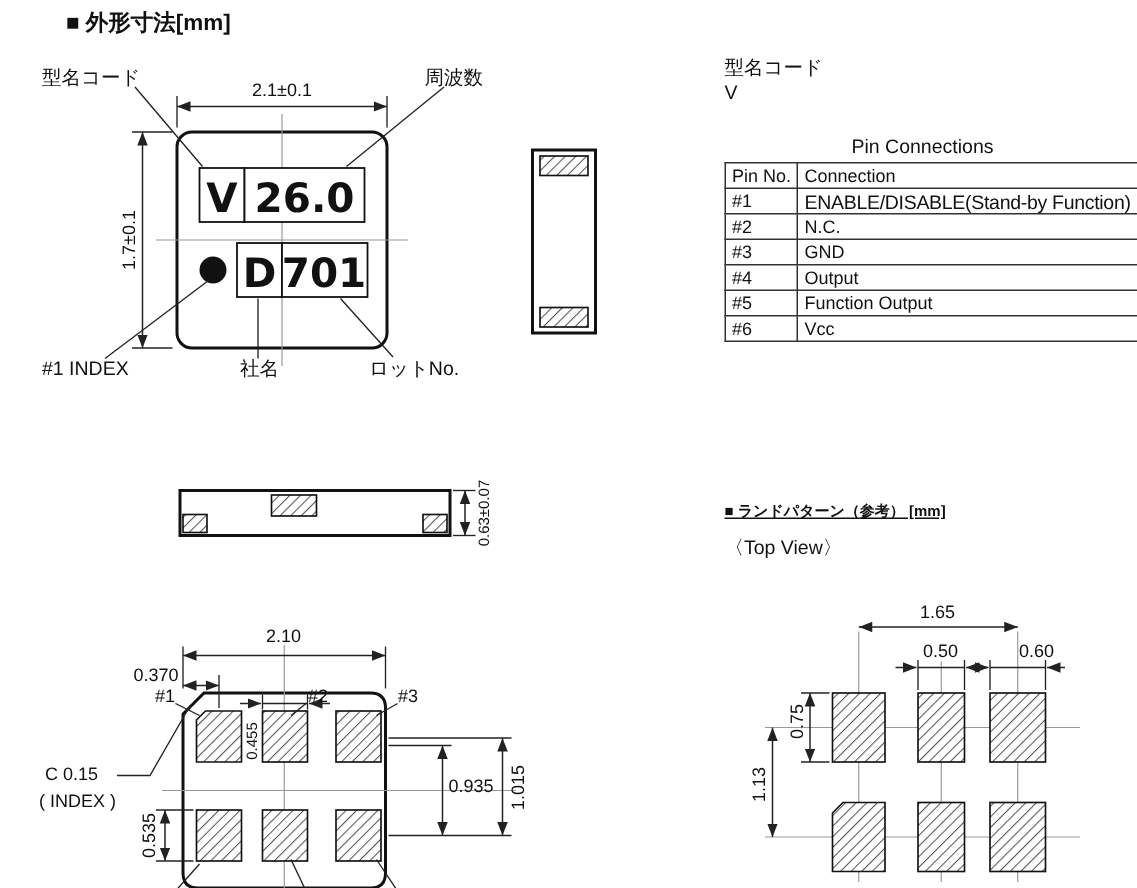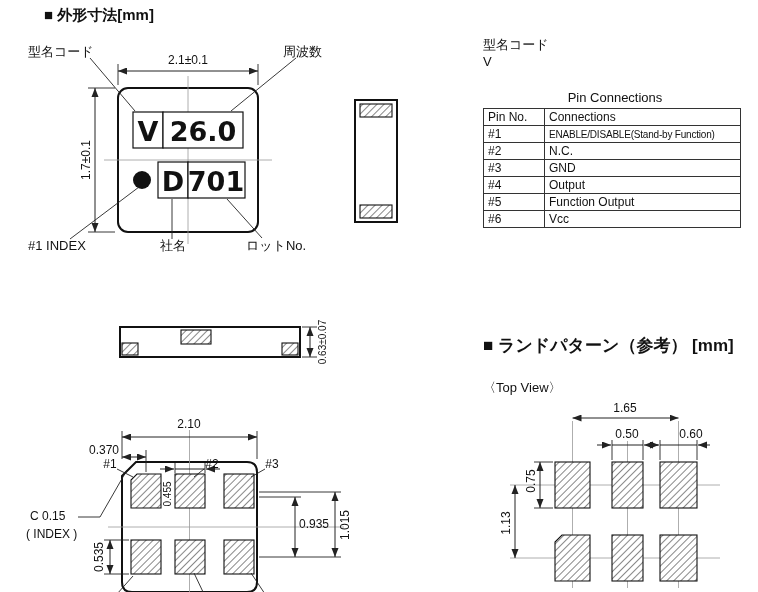--- a/index.html
+++ b/index.html
@@ -20,24 +20,24 @@
   .ext{stroke:#222;stroke-width:0.9;}
   .ldr{stroke:#222;stroke-width:0.9;fill:none;}
   .cl{stroke:#999;stroke-width:0.8;}
   .model-block{left:483px;top:36px;font-size:13px;line-height:17px;}
   .pin-block{left:483px;top:90px;width:263px;}
   .pin-title{font-size:13px;margin:0 0 3px 1px;text-align:center;}
   table.pins{border-collapse:collapse;width:258px;font-size:12px;}
   table.pins th,table.pins td{border:1px solid #333;padding:0 4px;height:16px;
        font-weight:normal;text-align:left;white-space:nowrap;}
   table.pins th:first-child,table.pins td:first-child{width:52px;}
-  td.squeeze{font-size:10px;letter-spacing:-0.2px;}
+  td.squeeze{font-size:13px;letter-spacing:-0.2px;}
   .land-title-block{left:483px;top:334px;}
-  .land-title{font-size:17px;font-weight:bold;}
-  .land-sub{font-size:13px;margin-top:22px;}
+  .land-title{font-size:10px;font-weight:bold;text-decoration:underline;}
+  .land-sub{font-size:13px;margin-top:8px;}
 </style>
 </head>
 <body>
 
 <div class="abs page-title">■ 外形寸法[mm]</div>
 
 <svg class="abs" style="left:0;top:28px;" width="450" height="564" viewBox="0 0 450 564">
   <defs>
     <pattern id="hA" width="5" height="5" patternUnits="userSpaceOnUse" patternTransform="rotate(45)">
       <rect width="5" height="5" fill="#fff"></rect>
@@ -193,21 +193,21 @@
   <div>型名コード</div>
   <div>V</div>
 </div>
 
 <div class="abs pin-block">
   <div class="pin-title">Pin Connections</div>
   <table class="pins">
     <thead>
       <tr>
         <th>Pin No.</th>
-        <th>Connections</th>
+        <th>Connection</th>
       </tr>
     </thead>
     <tbody>
       <tr>
         <td>#1</td>
         <td class="squeeze">ENABLE/DISABLE(Stand-by Function)</td>
       </tr>
       <tr>
         <td>#2</td>
         <td>N.C.</td>

